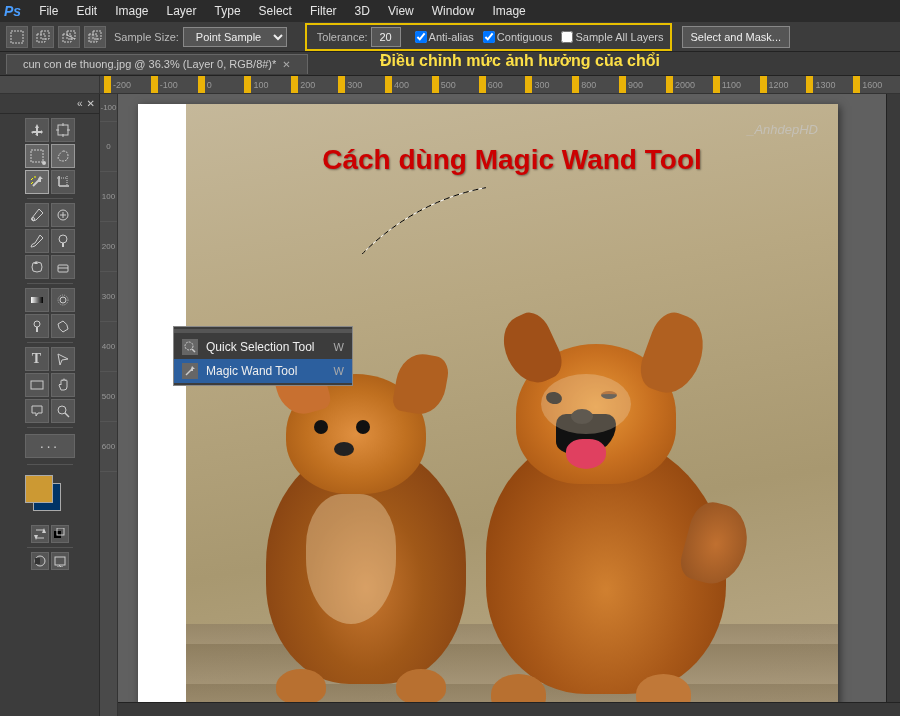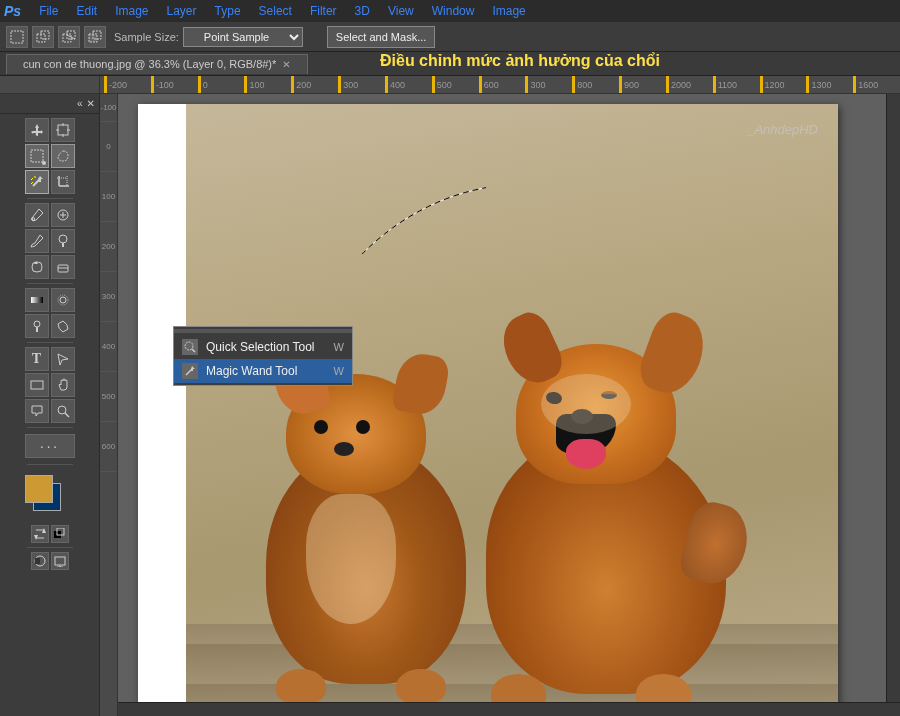--- a/index.html
+++ b/index.html
@@ -16,21 +16,21 @@
     }
     .ps-logo {
       color: #4a9eff;
       font-weight: bold;
       font-size: 14px;
       margin-right: 8px;
       font-style: italic;
     }
     .menu-item {
       padding: 2px 8px;
-      color: #3b82f6;
+      color: #e5e5e5;
       cursor: pointer;
       font-size: 12px;
     }
 
     
     #toolbar {
       background: #3c3c3c;
       height: 30px;
       display: flex;
       align-items: center;
@@ -47,21 +47,21 @@
       display: flex; align-items: center; justify-content: center;
       font-size: 10px;
     }
     .toolbar-label { font-size: 11px; color: #bbb; margin-left: 4px; }
     .toolbar-select {
       background: #555;
       border: 1px solid #888;
       color: #eee;
       font-size: 11px;
       height: 20px;
-      padding: 0 16px;
+      padding: 0 8px;
     }
     .toolbar-input {
       background: #555;
       border: 1px solid #888;
       color: #eee;
       font-size: 11px;
       height: 20px;
       width: 30px;
       padding: 0 4px;
       text-align: center;
@@ -160,21 +160,21 @@
       color: #999;
       padding-left: 4px;
       gap: 0;
     }
     .ruler-tick {
       display: inline-block;
       width: 50px;
       text-align: left;
       font-size: 9px;
       color: #999;
-      border-left: 3px solid #eab308;
+      border-left: 7px solid #eab308;
       padding-left: 2px;
       height: 18px;
       line-height: 18px;
     }
 
     
     #main-area {
       display: flex;
       height: calc(716px - 22px - 30px - 24px - 18px);
     }
@@ -445,20 +445,37 @@
       <rect x="1" y="4" width="8" height="8" fill="#666" stroke="#ccc" stroke-width="1" stroke-dasharray="2,1"></rect>
       <rect x="5" y="1" width="8" height="8" fill="none" stroke="#ccc" stroke-width="1" stroke-dasharray="2,1"></rect>
     </svg>
   </div>
   <span class="toolbar-label">Sample Size:</span>
   <select class="toolbar-select">
     <option>Point Sample</option>
   </select>
   <span style="width:10px;"></span>
 
+  <div class="toolbar-checkbox-group">
+    <span class="toolbar-label">Tolerance:</span>
+    <input type="text" class="toolbar-input" value="20" style="">
+    <span style="width:8px;"></span>
+    <label class="checkbox-item">
+      <input type="checkbox" checked="" style="">
+      <span>Anti-alias</span>
+    </label>
+    <label class="checkbox-item" style="margin-left:6px;">
+      <input type="checkbox" checked="" style="">
+      <span>Contiguous</span>
+    </label>
+    <label class="checkbox-item" style="margin-left:6px;">
+      <input type="checkbox" style="">
+      <span>Sample All Layers</span>
+    </label>
+  </div>
   <button class="select-mask-btn">Select and Mask...</button>
 </div>
 
 <div id="tabbar">
   <div class="tab-item">
     <span>cun con de thuong.jpg @ 36.3% (Layer 0, RGB/8#)</span>
     <span> *</span>
     <span class="tab-close">✕</span>
   </div>
 </div>
@@ -798,20 +815,21 @@
               <div style="position:absolute; bottom:150px; right:0px; width:60px; height:80px; background: radial-gradient(#c07030, #905020); border-radius:40% 60% 60% 30%; transform:rotate(15deg);"></div>
             </div>
 
             <svg class="selection-overlay" xmlns="http://www.w3.org/2000/svg">
 
               <ellipse cx="340" cy="340" rx="240" ry="260" fill="none" stroke="white" stroke-width="1" stroke-dasharray="6,4" class="marching-ants"></ellipse>
               <ellipse cx="340" cy="340" rx="240" ry="260" fill="none" stroke="black" stroke-width="1" stroke-dasharray="6,4" stroke-dashoffset="6" class="marching-ants"></ellipse>
             </svg>
 
             <div class="img-text-anhdephd">_AnhdepHD</div>
+            <div class="img-title-text">Cách dùng Magic Wand Tool</div>
           </div>
         </div>
 
         <div id="tool-popup">
           <div class="popup-header"></div>
           <div class="popup-item">
             <div class="popup-icon">
               <svg width="12" height="12" viewBox="0 0 12 12">
                   <circle cx="5" cy="5" r="4" fill="none" stroke="#ccc" stroke-width="1" stroke-dasharray="2,1"></circle>
                   <line x1="8" y1="8" x2="11" y2="11" stroke="#ccc" stroke-width="1.5"></line>

